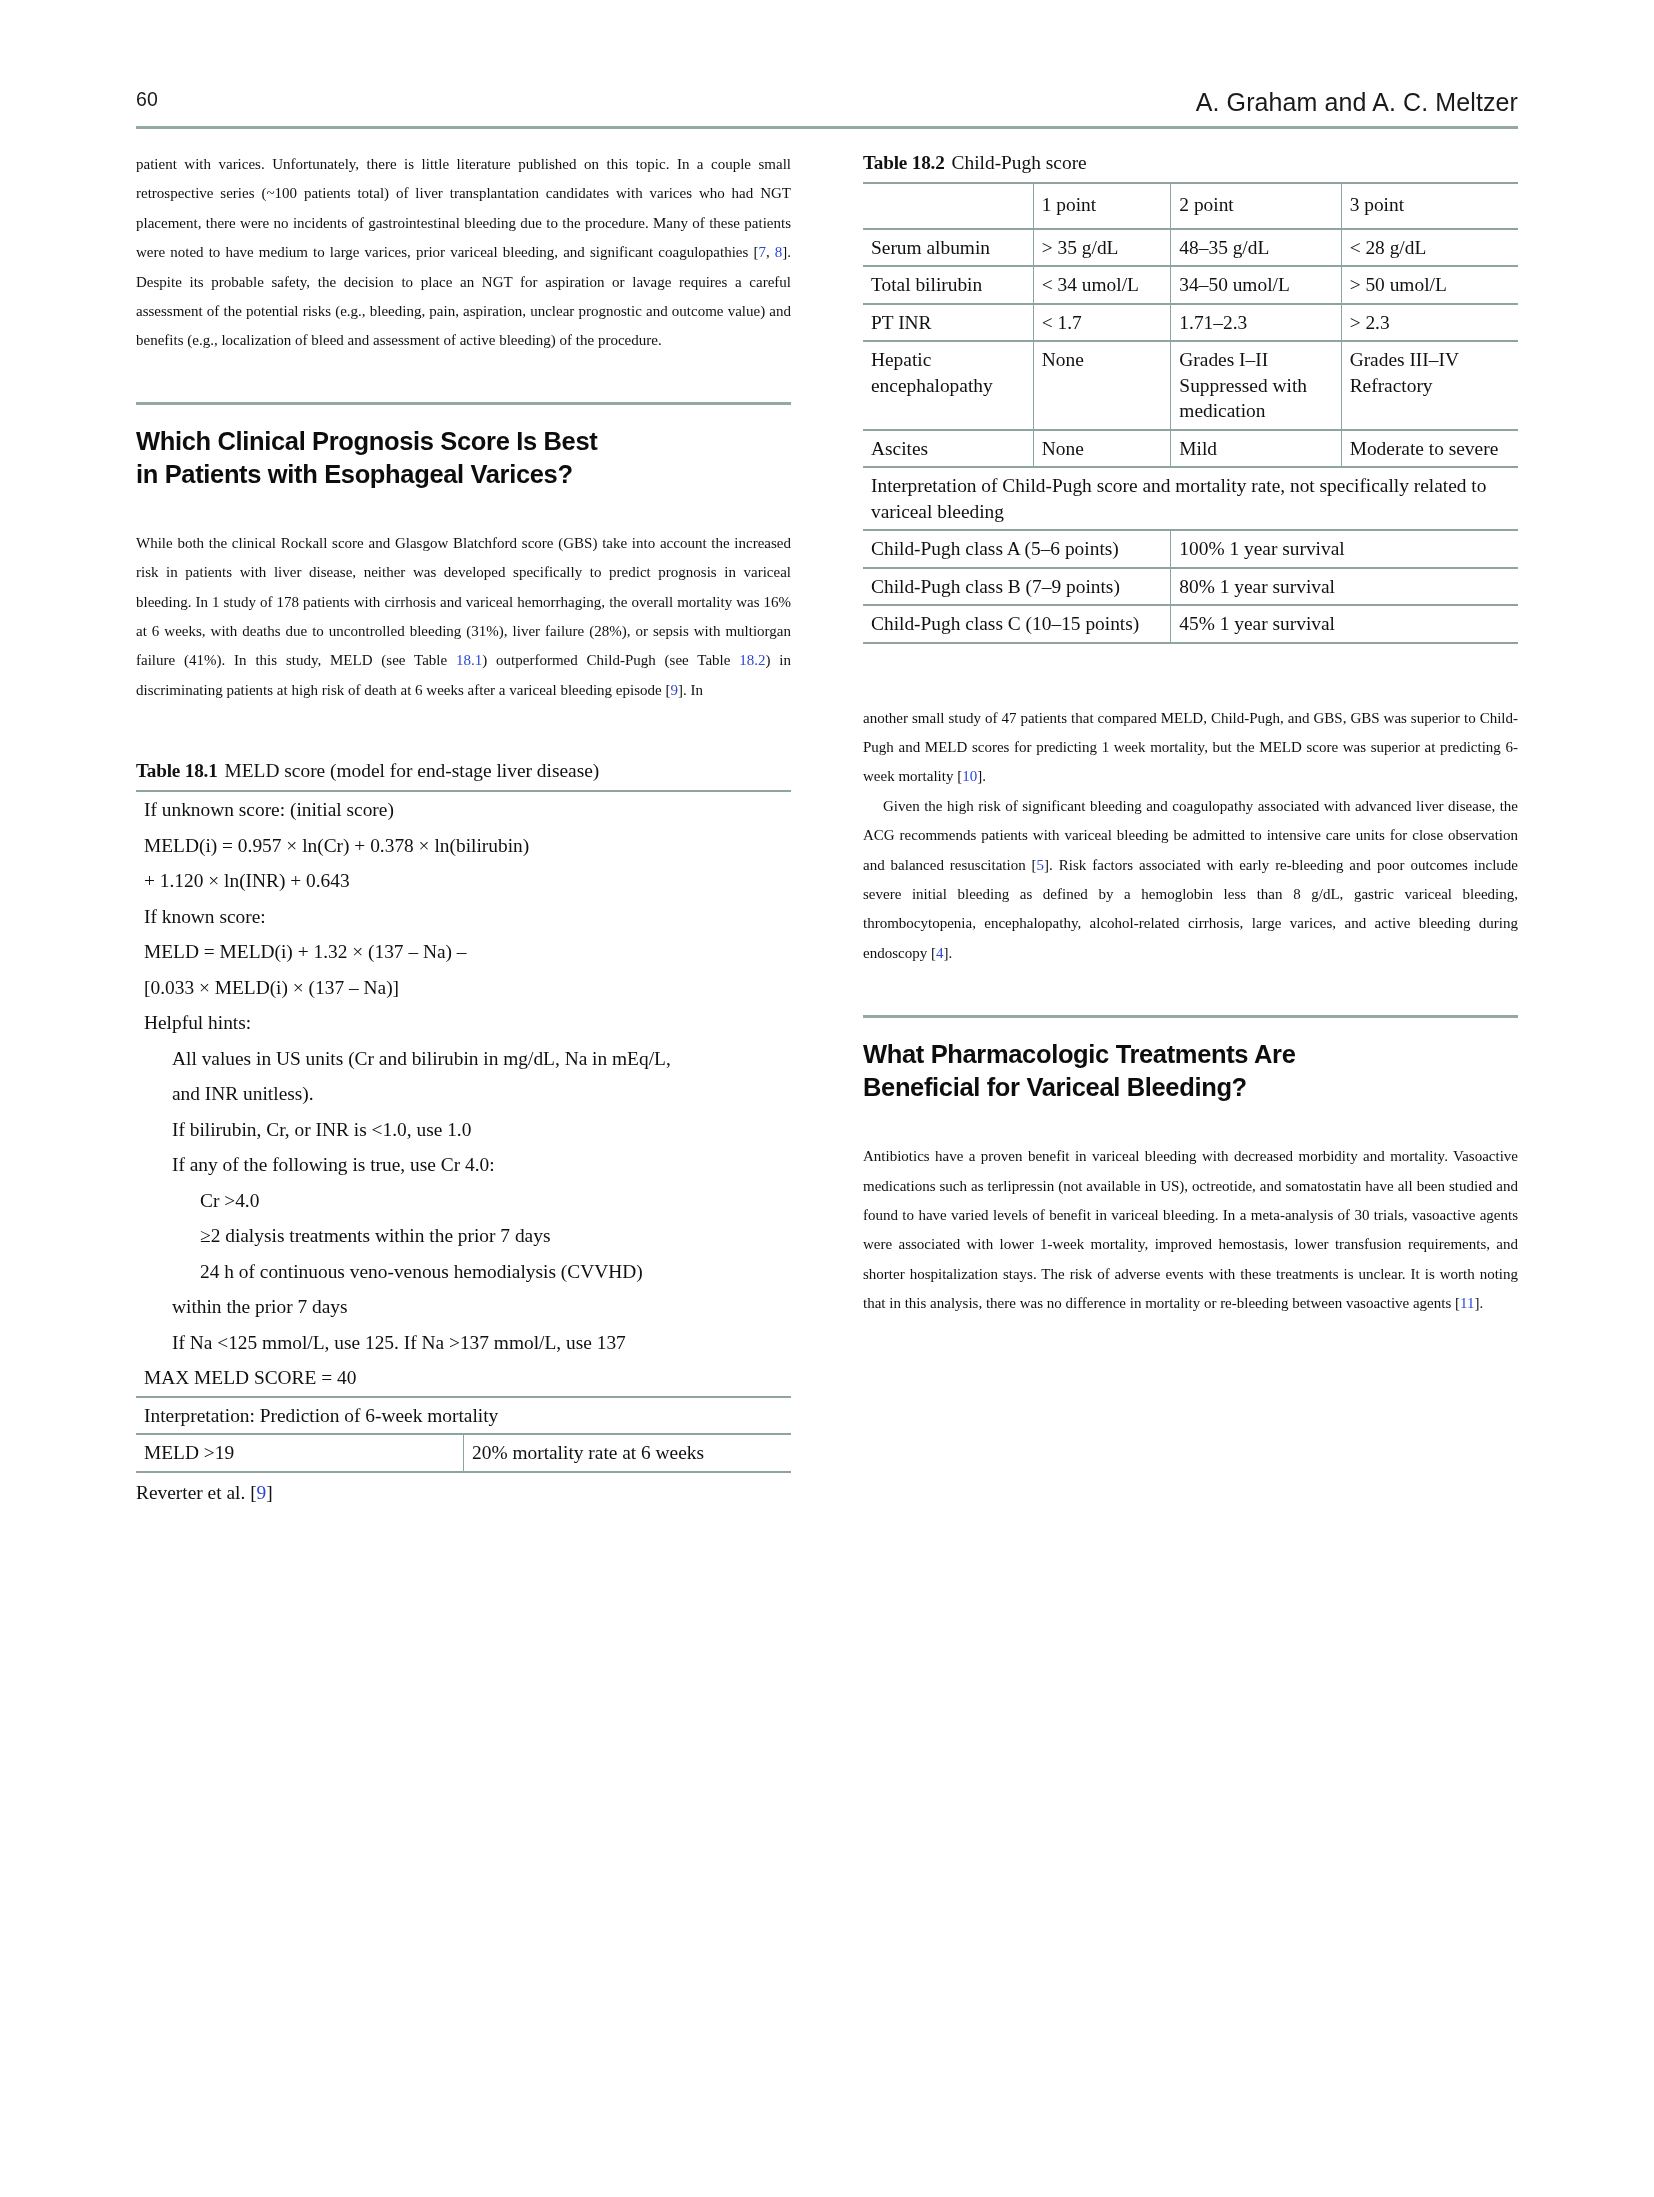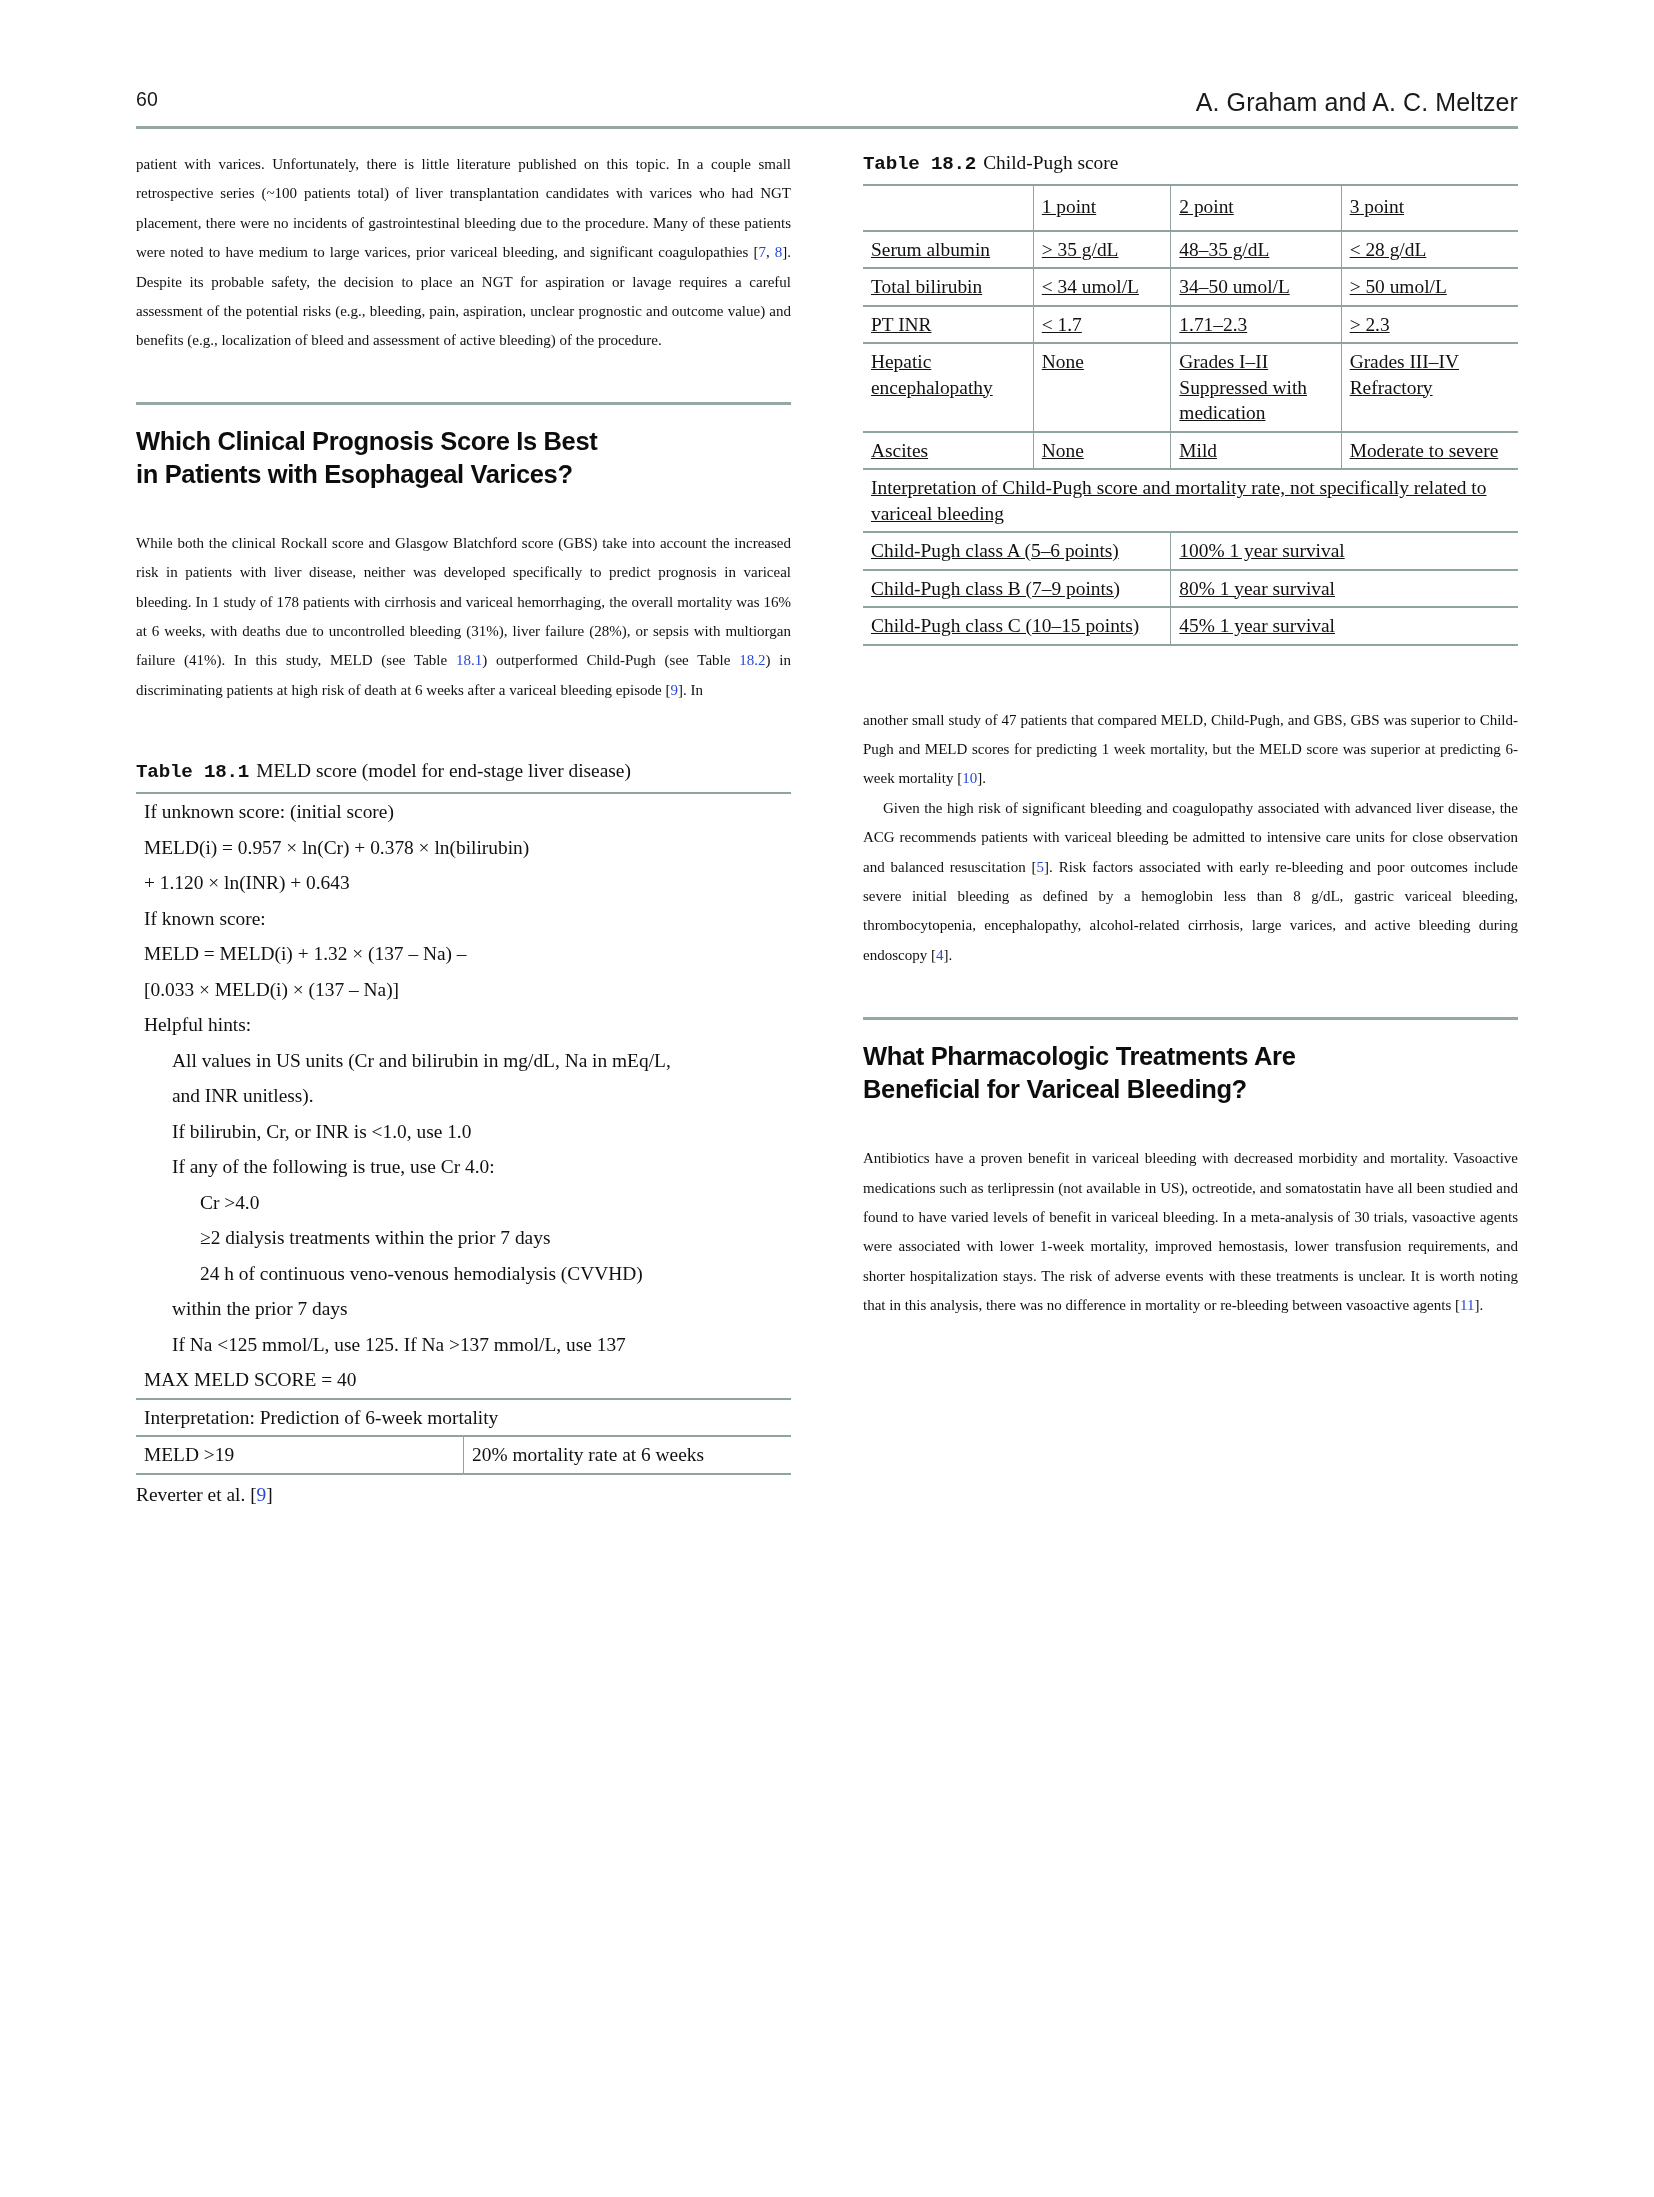--- a/index.html
+++ b/index.html
@@ -99,21 +99,21 @@
   }
 
   
   .tbl-cap {
     font-size: 19.4px;
     line-height: 25px;
     color: #111;
     margin-bottom: 7px;
   }
   .tbl-cap b {
-    font-family: Liberation Mono, monospace;
+    font-family: Liberation Serif, serif;
     font-weight: bold;
     font-size: 19.2px;
     letter-spacing: -0.2px;
   }
   .tbl-cap .capnum { margin-right: 7px; }
 
   table.t {
     border-collapse: collapse;
     width: 100%;
     font-size: 19.4px;
@@ -136,21 +136,21 @@
     color: #111;
   }
 
   
   .t181 td { padding: 2.5px 7px 2.5px 8px; }
   .t181 .ind1 { padding-left: 36px; }
   .t181 .ind2 { padding-left: 64px; }
   .t181 .ind0 { padding-left: 8px; }
 
   
-  .t182 td { padding: 5px 8px 5px 9px; text-decoration: underline; }
+  .t182 td { padding: 5px 8px 5px 9px; }
   .t182 .hdr td { padding-top: 8px; padding-bottom: 10px; }
 </style>
 </head>
 <body>
 
 <div class="page">
 
   <div class="runhead">
     <span class="folio">60</span>
     <span class="authors">A. Graham and A. C. Meltzer</span>

